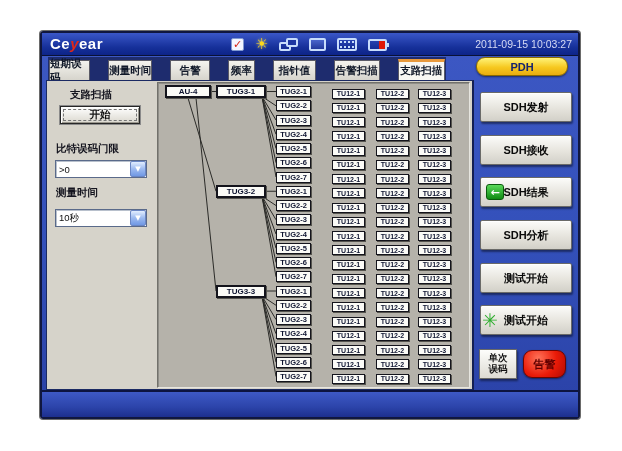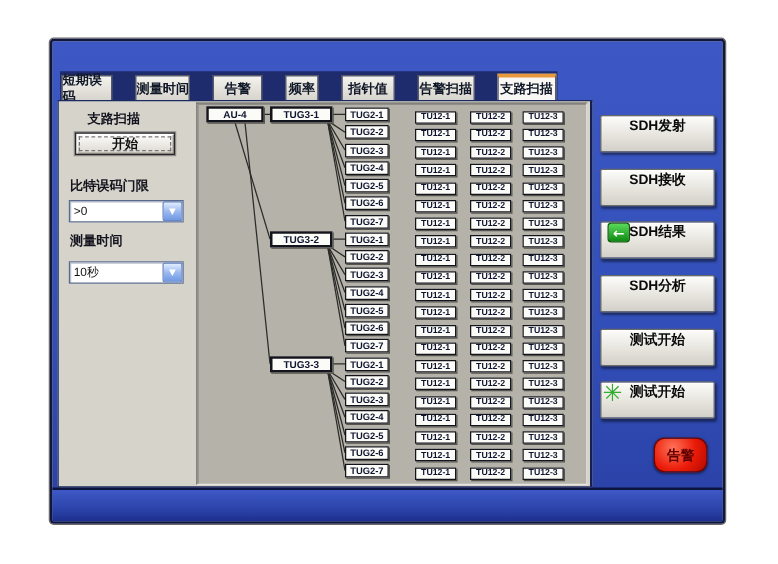--- a/index.html
+++ b/index.html
@@ -99,21 +99,21 @@
   
   .btn-pdh { position:absolute; left:434px; top:24px; width:92px; height:19px;
     border-radius:9px; background:linear-gradient(180deg,#fff379 0%,#f6c81f 55%,#e9ad10 100%);
     border:1px solid #8a6a00; color:#15246e; font-weight:bold; font-size:11px;
     display:flex; align-items:center; justify-content:center;
     box-shadow:0 1px 2px rgba(0,0,0,.5); cursor:default; }
   .side-btn { position:absolute; left:438px; width:92px; height:30px;
     background:linear-gradient(180deg,#fcfcfa 0%,#e6e4dd 55%,#d2d0c8 100%);
     border:1px solid #6a6a68; border-radius:2px;
     box-shadow:1px 2px 2px rgba(0,0,0,.45), inset 0 1px 0 #ffffff;
-    display:flex; align-items:flex-start; justify-content:center;
+    display:flex; align-items:center; justify-content:center;
     font-size:11px; font-weight:bold; color:#0a0a0a; cursor:default; }
   .icon-arrow-left { position:absolute; left:5px; width:18px; height:16px;
     background:linear-gradient(180deg,#5ada5a,#0f8a12); border:1px solid #0a5a0c;
     border-radius:3px; color:#ffffff; font-size:11px; font-weight:bold;
     display:flex; align-items:center; justify-content:center;
     font-family:"DejaVu Sans",sans-serif; }
   .icon-asterisk { position:absolute; left:1px; color:#2fae2f; font-size:19px;
     font-weight:bold; line-height:19px; font-family:"DejaVu Sans",sans-serif; }
   .btn-single { position:absolute; left:437px; top:316px; width:38px; height:30px;
     background:linear-gradient(180deg,#fdfdfb,#dddbd3); border:1px solid #6a6a68;
@@ -131,20 +131,37 @@
   .bottom-bar { position:absolute; left:0; top:357px; width:536px; height:27px;
     background:linear-gradient(180deg,#3e59c6 0%,#2c44aa 60%,#1d2f8e 100%);
     border-top:2px solid #0d1440; }
 </style>
 </head>
 <body>
 
 <div class="page">
   <div class="frame">
 
+    <div class="titlebar">
+      <span class="logo"><span>Ce</span><span class="logo-accent">y</span><span>ear</span></span>
+      <div class="status-icons">
+        <div class="ic-check">✓</div>
+        <div class="ic-sun">☀</div>
+        <div class="ic-windows">
+            <div class="w1"></div>
+            <div class="w2"></div>
+          </div>
+        <div class="ic-display"></div>
+        <div class="ic-keyboard"></div>
+        <div class="ic-battery">
+            <div class="nub"></div>
+          </div>
+      </div>
+      <span class="timestamp">2011-09-15 10:03:27</span>
+    </div>
 
     <div class="tabband">
         <div class="tab" style="width: 52px;">短期误码</div>
         <div class="tab" style="width: 56px;">测量时间</div>
         <div class="tab" style="width: 50px;">告警</div>
         <div class="tab" style="width: 34px;">频率</div>
         <div class="tab" style="width: 54px;">指针值</div>
         <div class="tab" style="width: 58px;">告警扫描</div>
         <div class="tab active" style="width: 60px;">支路扫描</div>
       </div>
@@ -276,20 +293,21 @@
             <div class="tree-box lv3" style="left: 218px; top: 276.25px; width: 33px; height: 10px;">TU12-2</div>
             <div class="tree-box lv3" style="left: 260px; top: 276.25px; width: 33px; height: 10px;">TU12-3</div>
             <div class="tree-box lv2" style="left: 118px; top: 288px; width: 35px; height: 11px;">TUG2-7</div>
             <div class="tree-box lv3" style="left: 174px; top: 290.5px; width: 33px; height: 10px;">TU12-1</div>
             <div class="tree-box lv3" style="left: 218px; top: 290.5px; width: 33px; height: 10px;">TU12-2</div>
             <div class="tree-box lv3" style="left: 260px; top: 290.5px; width: 33px; height: 10px;">TU12-3</div>
           </div>
       </div>
     </div>
 
+    <div class="btn-pdh">PDH</div>
     <div id="side-buttons">
         <div class="side-btn" style="top: 59px;">
           <span>SDH发射</span>
         </div>
         <div class="side-btn" style="top: 102px;">
           <span>SDH接收</span>
         </div>
         <div class="side-btn" style="top: 144px;">
           <div class="icon-arrow-left">←</div>
           <span>SDH结果</span>
@@ -298,17 +316,21 @@
           <span>SDH分析</span>
         </div>
         <div class="side-btn" style="top: 230px;">
           <span>测试开始</span>
         </div>
         <div class="side-btn" style="top: 272px;">
           <div class="icon-asterisk">✳</div>
           <span>测试开始</span>
         </div>
       </div>
+    <div class="btn-single">
+      <span>单次</span>
+      <span>误码</span>
+    </div>
     <div class="btn-alarm">告警</div>
 
     <div class="bottom-bar"></div>
   </div>
 </div>
 
 </body></html>

